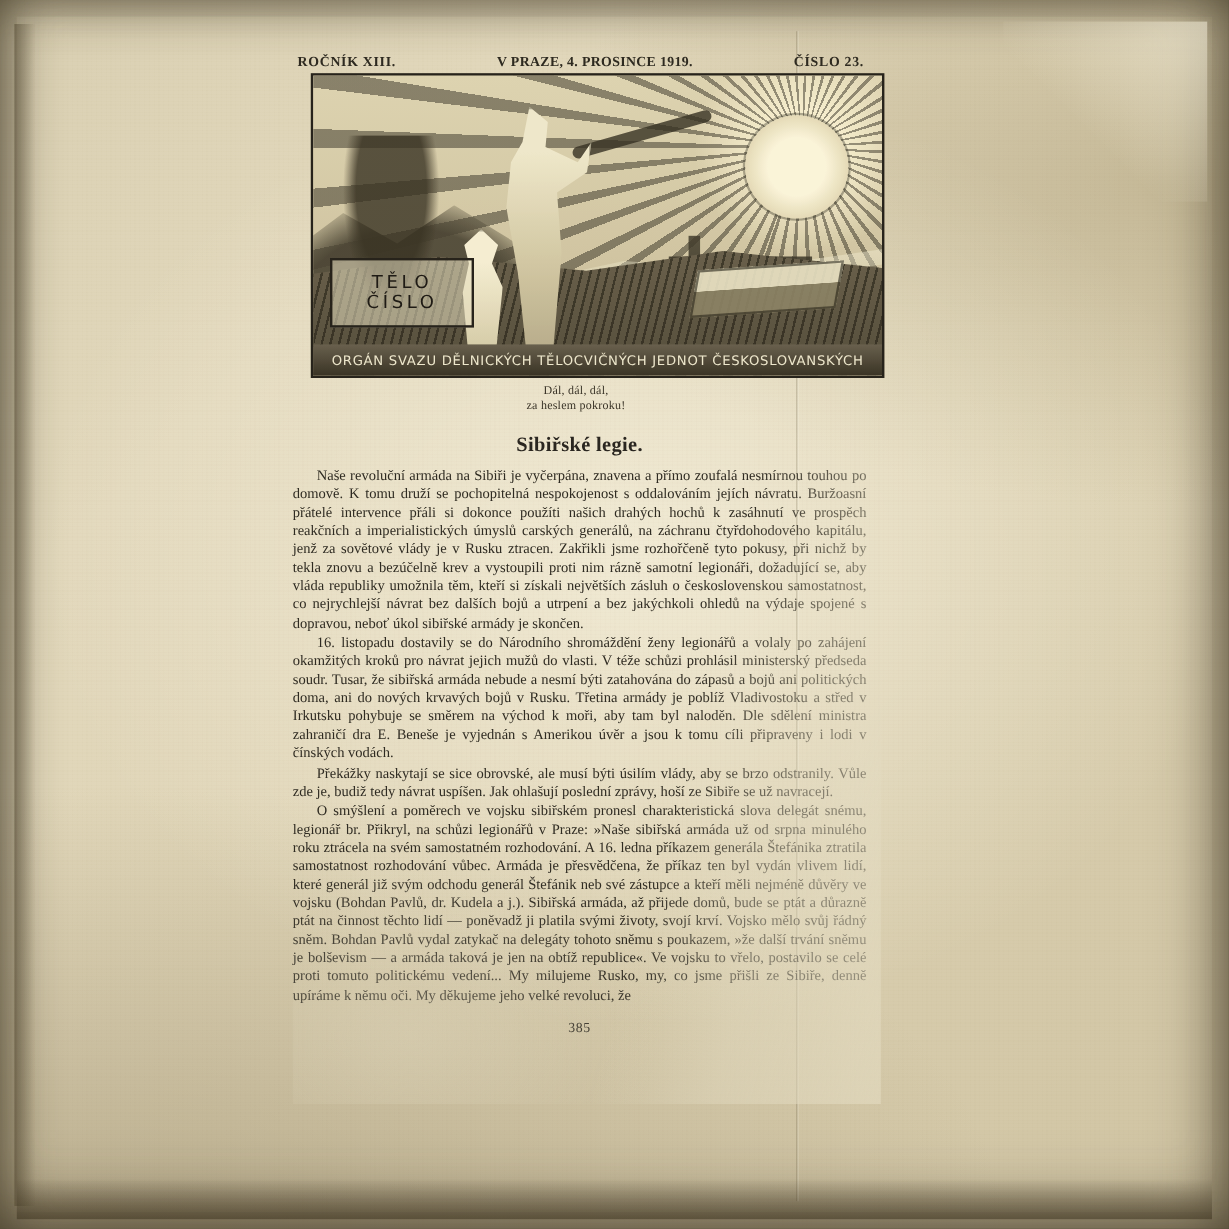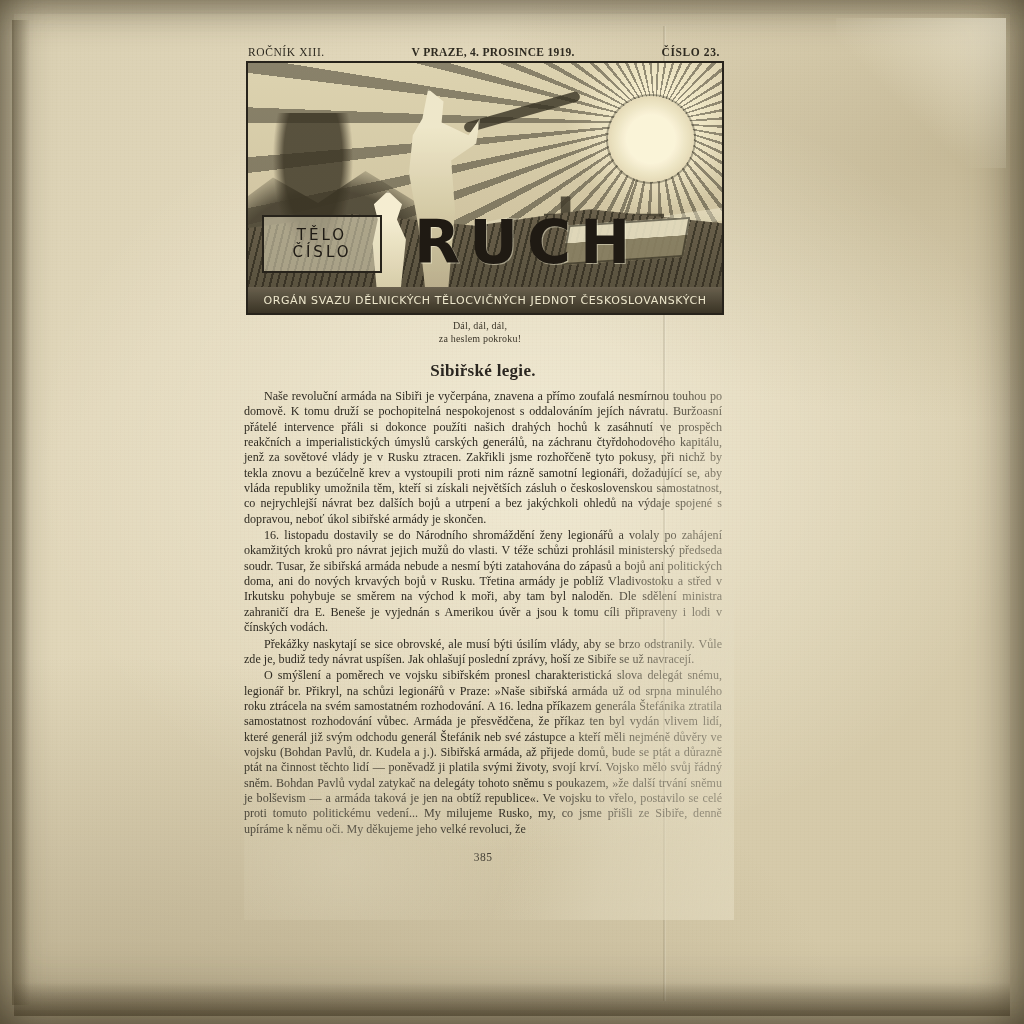--- a/index.html
+++ b/index.html
@@ -82,30 +82,30 @@
     display: flex;
     align-items: baseline;
     justify-content: space-between;
     font-family: "Liberation Serif", serif;
     font-size: 11.5px;
     letter-spacing: .4px;
     color: #2e2a20;
     padding: 0 2px 3px 4px;
   }
   #masthead .m-item { white-space: nowrap; }
-  #masthead .vol { font-weight: 400; letter-spacing: .6px; }
+  #masthead .vol { font-weight: 700; letter-spacing: .6px; }
   #masthead .place { font-weight: 700; letter-spacing: .3px; }
   #masthead .num { font-weight: 700; letter-spacing: .6px; }
 
   
   #illustration {
     position: relative;
     width: 474px;
     height: 250px;
-    margin-left: 2px;
+    margin-left: 15px;
     border: 2px solid #2b2720;
     background: #cdc3a4;
     overflow: hidden;
     filter: contrast(1.05);
   }
   
   #sky {
     position: absolute; inset: 0;
     background:
       repeating-conic-gradient(from 200deg at 86% 24%,
@@ -292,21 +292,20 @@
       <div id="tree"></div>
       <div id="arm-flag"></div>
       <div id="figure-man"></div>
       <div id="figure-child"></div>
 
       <div id="telo-badge">
         <span>TĚLO</span>
         <span>ČÍSLO</span>
       </div>
 
-      <div id="ruch-title">RUCH</div>
 
       <div id="subtitle-bar">ORGÁN SVAZU DĚLNICKÝCH TĚLOCVIČNÝCH JEDNOT ČESKOSLOVANSKÝCH</div>
     </div>
 
     <div id="motto">
       <div>Dál, dál, dál,</div>
       <div>za heslem pokroku!</div>
     </div>
 
     <div id="article">

